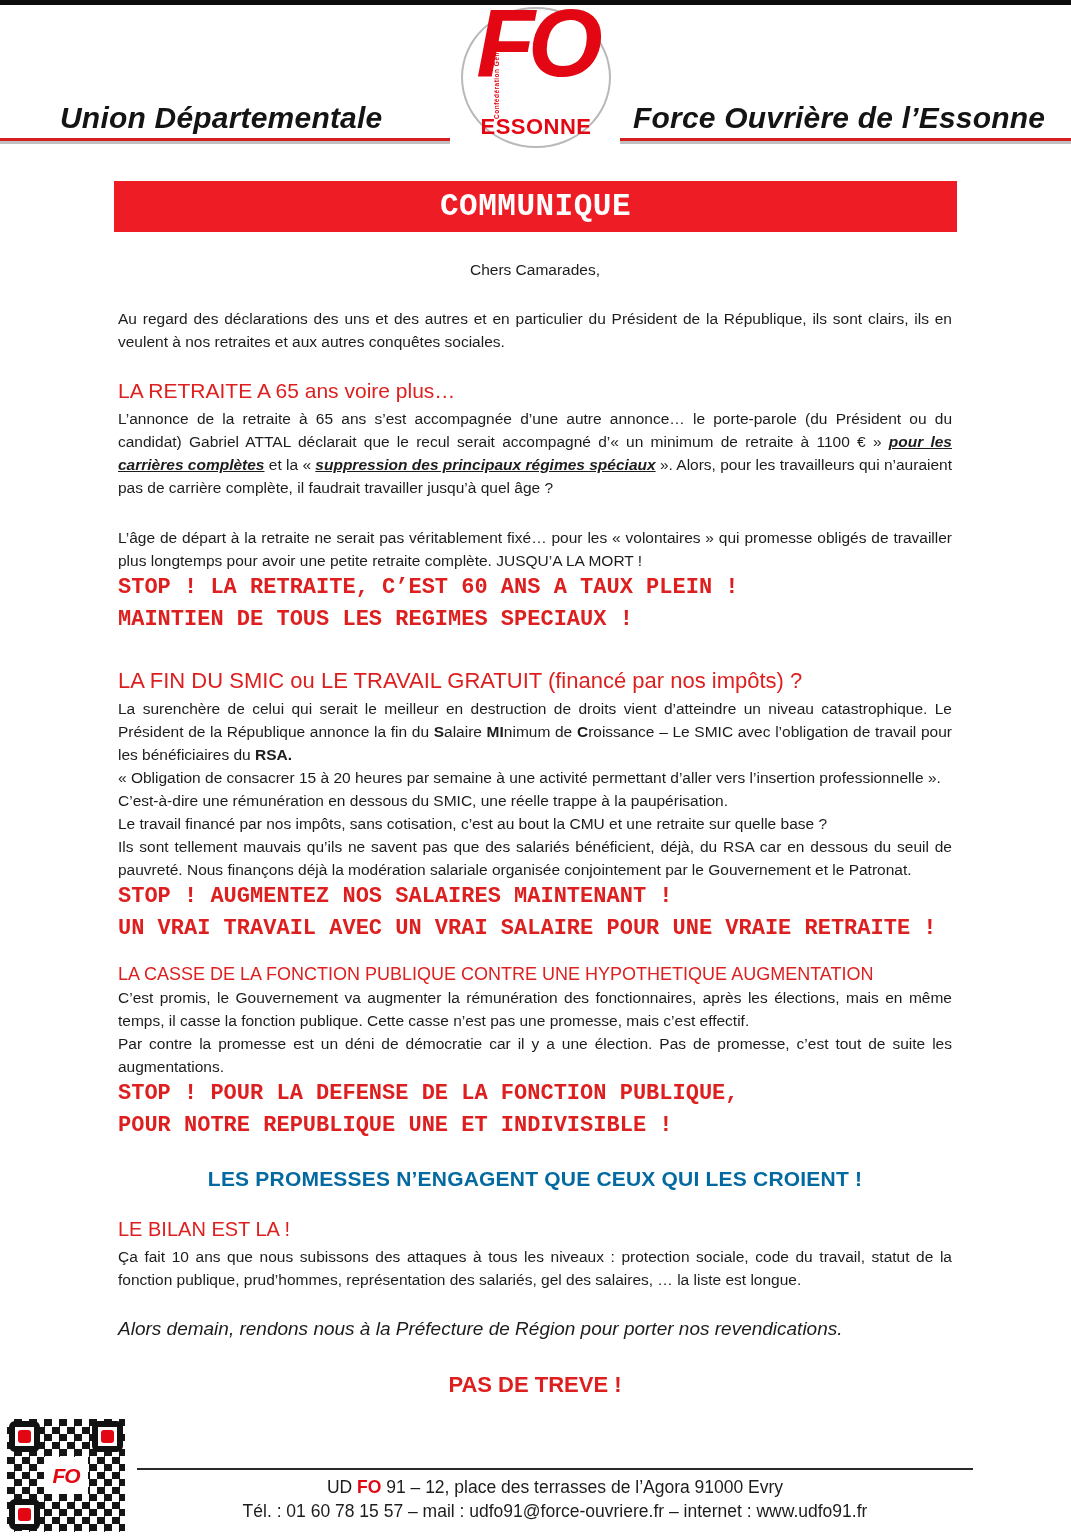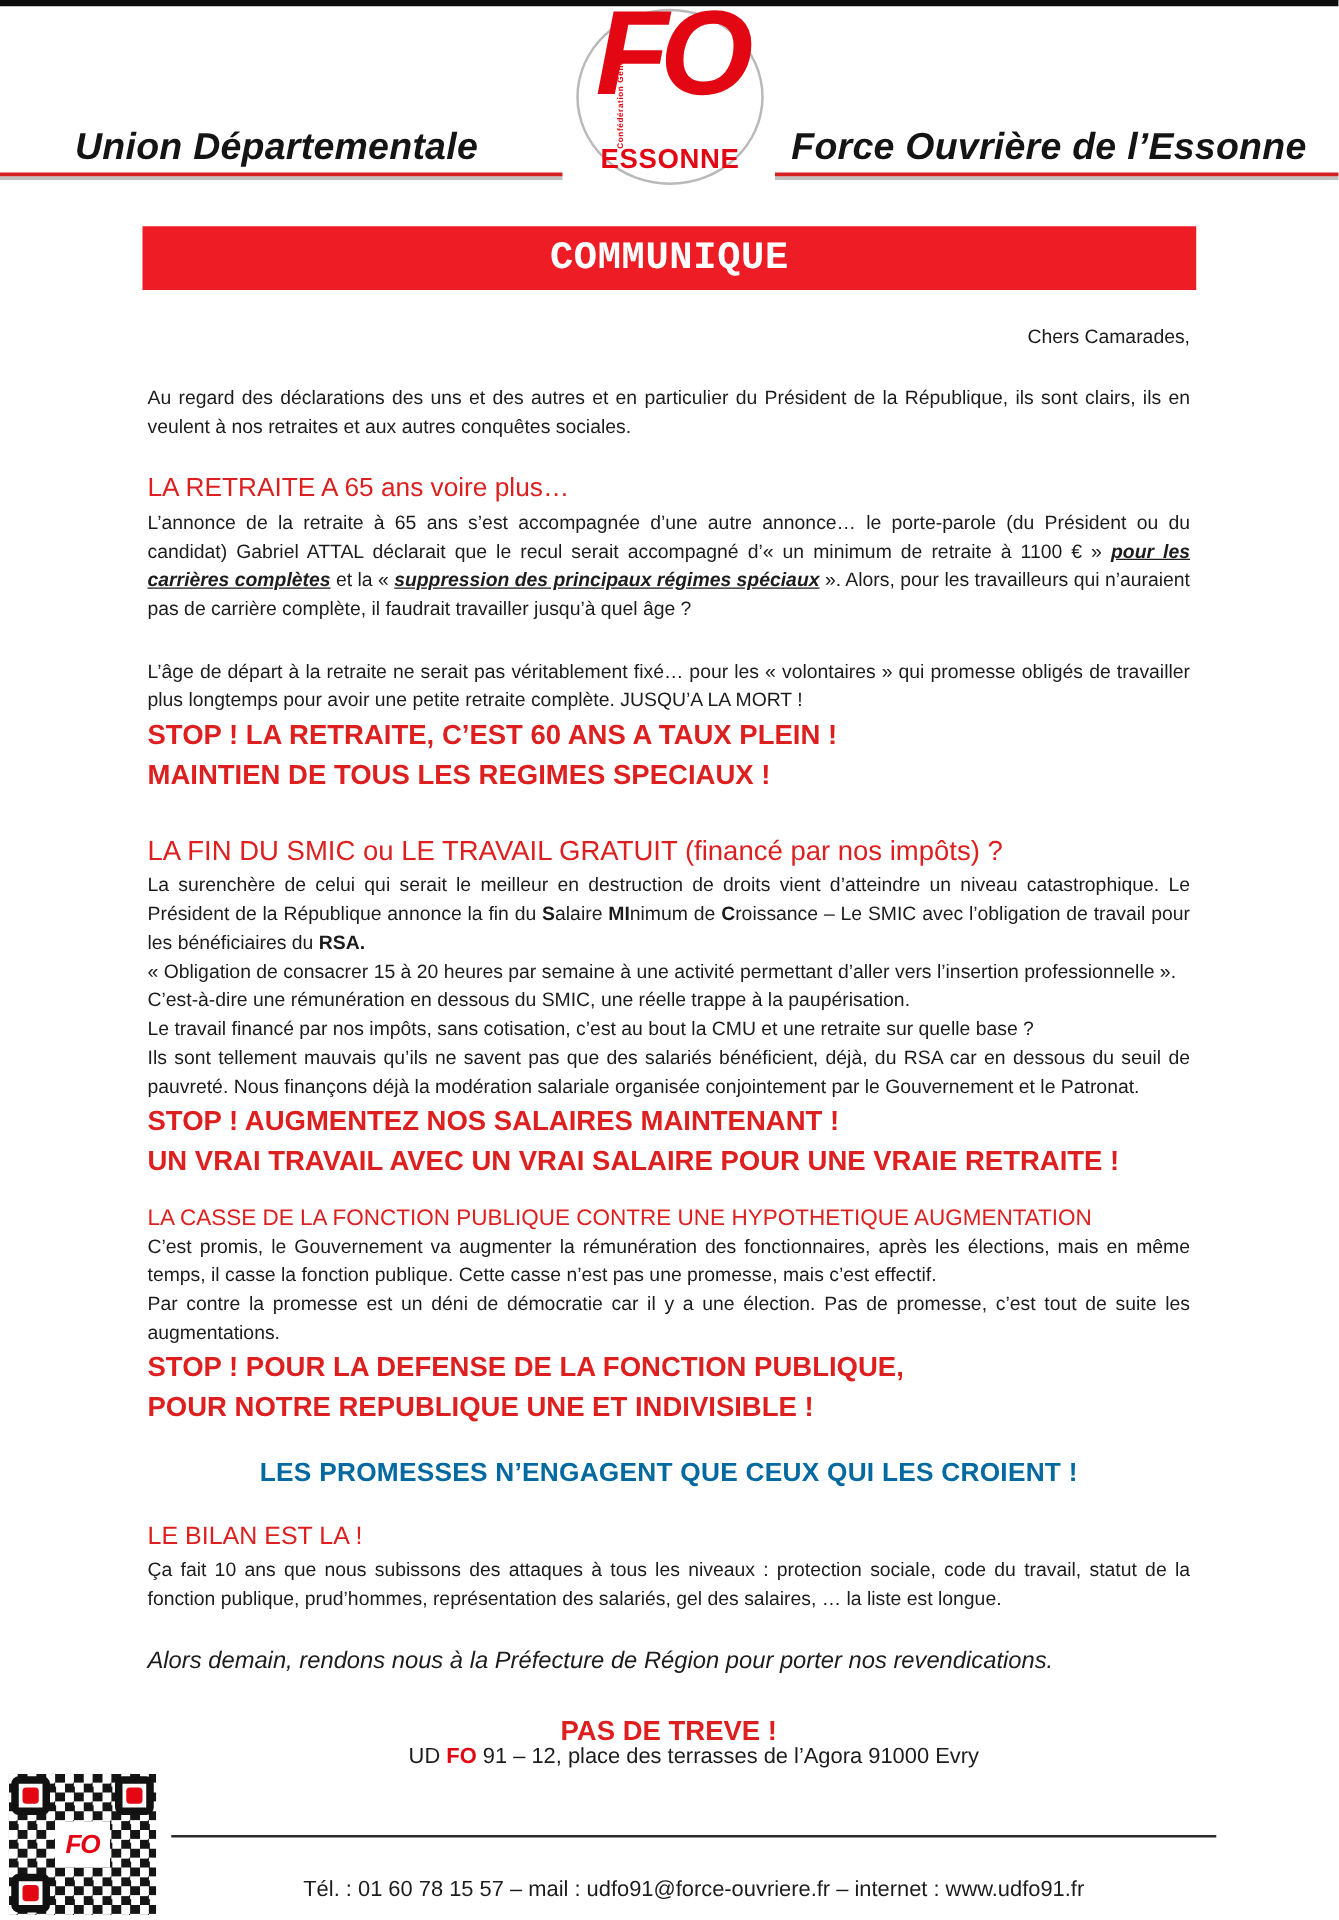--- a/index.html
+++ b/index.html
@@ -42,28 +42,28 @@
   
   .banner{
     margin:19px 114px 0 114px;height:51px;background:#ee1c24;
     display:flex;align-items:center;justify-content:center;
   }
   .banner span{color:#ffffff;font-weight:bold;font-size:31px;letter-spacing:.5px;font-family:Liberation Mono, monospace;}
 
   
   .content{padding:0 119px 0 118px;}
   .content p{margin:0;font-size:15.5px;line-height:23px;text-align:justify;}
-  .content .nojust{text-align:right;}
+  .content .nojust{text-align:center;}
   .salutation{margin-top:26px !important;}
   .intro{margin-top:26px !important;}
   .red-h{color:#dd1f1f;font-weight:normal;text-align:left !important;}
   .h-retraite{margin-top:24px !important;font-size:21px !important;line-height:27px !important;}
   .p-ret1{margin-top:3px !important;}
   .p-ret2{margin-top:27px !important;}
-  .slogan{color:#dd1f1f;font-weight:bold;font-size:22px !important;line-height:32px !important;text-align:left;margin:0 !important;}
+  .slogan{color:#dd1f1f;font-weight:bold;font-size:22px !important;line-height:32px !important;text-align:left;margin:0 !important;font-family:Liberation Mono, monospace;}
   .h-smic{margin-top:31px !important;font-size:22px !important;line-height:28px !important;}
   .p-sur{margin-top:2px !important;}
   .h-casse{margin-top:17px !important;font-size:18px !important;line-height:24px !important;}
   .promesses{
     margin-top:22px !important;font-weight:bold;color:#0369a1;
     font-size:21px !important;line-height:30px !important;text-align:center !important;letter-spacing:.2px;
   }
   .h-bilan{margin-top:22px !important;font-size:20px !important;line-height:26px !important;}
   .p-bilan{margin-top:3px !important;}
   .p-demain{margin-top:24px !important;font-size:19px !important;line-height:27px !important;text-align:center;font-style:italic;}
@@ -93,21 +93,21 @@
   .qr-center{
     position:absolute;left:37px;top:38px;width:44px;height:37px;background:#ffffff;
     display:flex;align-items:center;justify-content:center;
     color:#e30613;font-weight:bold;font-style:italic;font-size:21px;letter-spacing:-1px;
   }
   .f-rule{position:absolute;left:137px;top:1468px;width:836px;height:2px;background:#2a2a2a;}
   .f-line{
     position:absolute;left:137px;width:836px;text-align:center;
     font-size:17.5px;color:#1c1c1c;white-space:nowrap;
   }
-  .f-line.l1{top:1394px;}
+  .f-line.l1{top:1477px;}
   .f-line.l2{top:1501px;}
   .fo-red{color:#e30613;font-weight:bold;}
 </style>
 </head>
 <body>
 
 <div class="page">
 
   <div class="topbar"></div>
 

